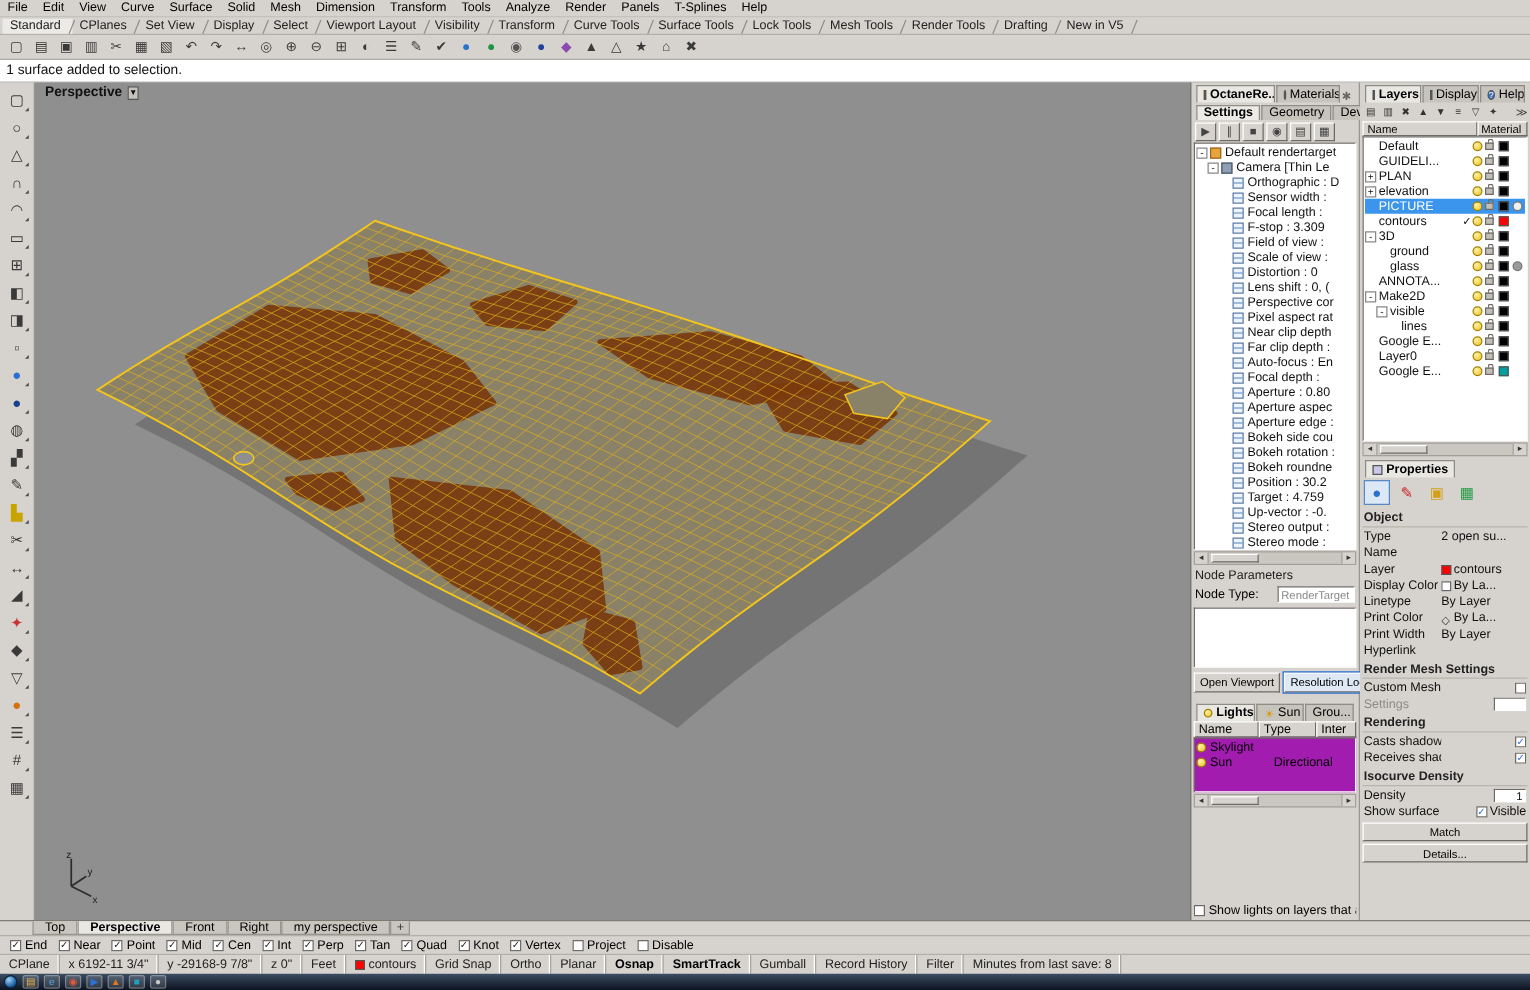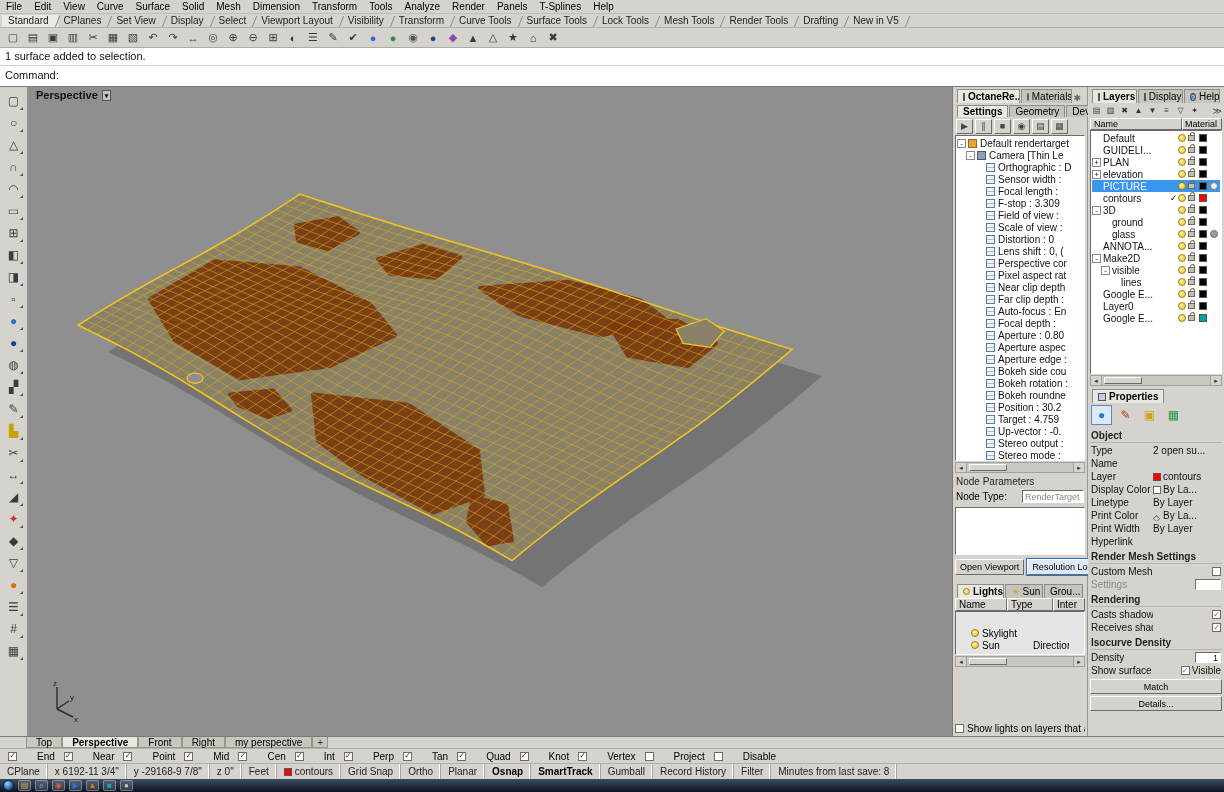--- a/index.html
+++ b/index.html
@@ -84,21 +84,21 @@
   .btn{font-family:"Liberation Sans",sans-serif;font-size:9px;height:16px;background:#d6d3ce;border:1px solid;border-color:#fff #6e6b66 #6e6b66 #fff;padding:0 4px;white-space:nowrap}
   .btn.focus{outline:1px solid #2a6fd0;background:#dfe9f6}
   .btn.wide{width:100%;margin:2px 0 0 0;height:15px}
 
   .lights{display:flex;flex-direction:column;flex:1;min-height:0;margin-top:6px}
   .lights-header{display:flex;height:13px;flex:0 0 13px;background:#d6d3ce}
   .lights-header span{border:1px solid;border-color:#fff #6e6b66 #6e6b66 #fff;padding:0 3px;white-space:nowrap;overflow:hidden}
   .lights-header span:nth-child(1){width:52px}
   .lights-header span:nth-child(2){width:46px}
   .lights-header span:nth-child(3){flex:1}
-  .lights-rows{background:#e5e5e5;border:1px solid;border-color:#6e6b66 #fff #fff #6e6b66;height:44px;flex:0 0 44px;padding:15px;overflow:hidden}
+  .lights-rows{background:#a21caf;border:1px solid;border-color:#6e6b66 #fff #fff #6e6b66;height:44px;flex:0 0 44px;padding:1px;overflow:hidden}
   .lrow2{height:12px;display:flex;align-items:center;gap:3px;white-space:nowrap}
   .lr-name{width:48px;overflow:hidden}
   .lr-type{flex:1;overflow:hidden}
   .bulb{width:8px;height:8px;flex:0 0 8px;border-radius:50%;background:radial-gradient(circle at 35% 30%,#fff3a8,#f0c020);border:1px solid #a08000}
   .bulb.sm{width:7px;height:7px;flex:0 0 7px}
   .sun-ic{color:#d79a10;font-size:9px}
   .lights-footer{margin-top:auto;display:flex;align-items:center;gap:3px;padding:2px 0;white-space:nowrap;overflow:hidden}
   .cb{width:9px;height:9px;flex:0 0 9px;background:#fff;border:1px solid #6e6b66;display:inline-flex;align-items:center;justify-content:center;font-size:8px;line-height:8px}
   .cb.on::after{content:"✓";color:#222}
   .cb.blue.on::after{color:#2a6fd4}
@@ -145,21 +145,21 @@
 
   
   .vtabs{height:12px;flex:0 0 12px;background:#d6d3ce;display:flex;align-items:stretch;font-size:10px;padding-left:26px;border-top:1px solid #7d7a74}
   .vtab-list{display:flex}
   .vtab{padding:0 9px;border:1px solid #98958e;border-top:none;background:#c9c6c0;display:flex;align-items:center;white-space:nowrap}
   .vtab.active{background:#e9e7e2;font-weight:bold}
   .vtab-add{width:16px;display:flex;align-items:center;justify-content:center;border:1px solid #98958e;border-top:none;background:#c9c6c0;color:#333}
 
   
   .osnap-bar{height:15px;flex:0 0 15px;background:#d6d3ce;display:flex;align-items:center;gap:9px;font-size:10px;padding-left:8px;border-top:1px solid #b3b0a9}
-  .osnap-item{display:flex;align-items:center;gap:20px;white-space:nowrap}
+  .osnap-item{display:flex;align-items:center;gap:3px;white-space:nowrap}
 
   
   .statusbar{height:16px;flex:0 0 16px;background:#d6d3ce;display:flex;align-items:stretch;font-size:10px;border-top:1px solid #b3b0a9}
   .sb-cell{display:flex;align-items:center;gap:3px;padding:0 7px;border-right:1px solid #a8a59e;box-shadow:inset -1px 0 0 #fff;white-space:nowrap;color:#222}
   .sb-cell.active{font-weight:bold;color:#000}
   .sb-cell .adorn{width:8px;height:8px}
 
   
   .taskbar{height:13px;flex:0 0 13px;background:linear-gradient(#3d4d63,#0c1320);display:flex;align-items:flex-start;gap:4px;padding:1px 0 0 3px}
   .start-orb{width:11px;height:11px;border-radius:50%;background:radial-gradient(circle at 35% 30%,#9fd4f8,#1c5ea0 65%,#0a2f5a);border:1px solid #0a2440}
@@ -291,21 +291,20 @@
       </span>
       <span class="tb-icon" title="home-icon">
         <span>⌂</span>
       </span>
       <span class="tb-icon" title="delete-icon">
         <span>✖</span>
       </span>
     </div>
 
   <div class="cmd-history">1 surface added to selection.</div>
-  <div class="cmd-line"><span>Command:</span></div>
 
   <div class="main">
 
     <div class="left-toolbar">
 
     <span class="ltb-icon" title="select-icon">
           <span>▢</span>
         </span>
         <span class="ltb-icon" title="circle-icon">
           <span>○</span>

